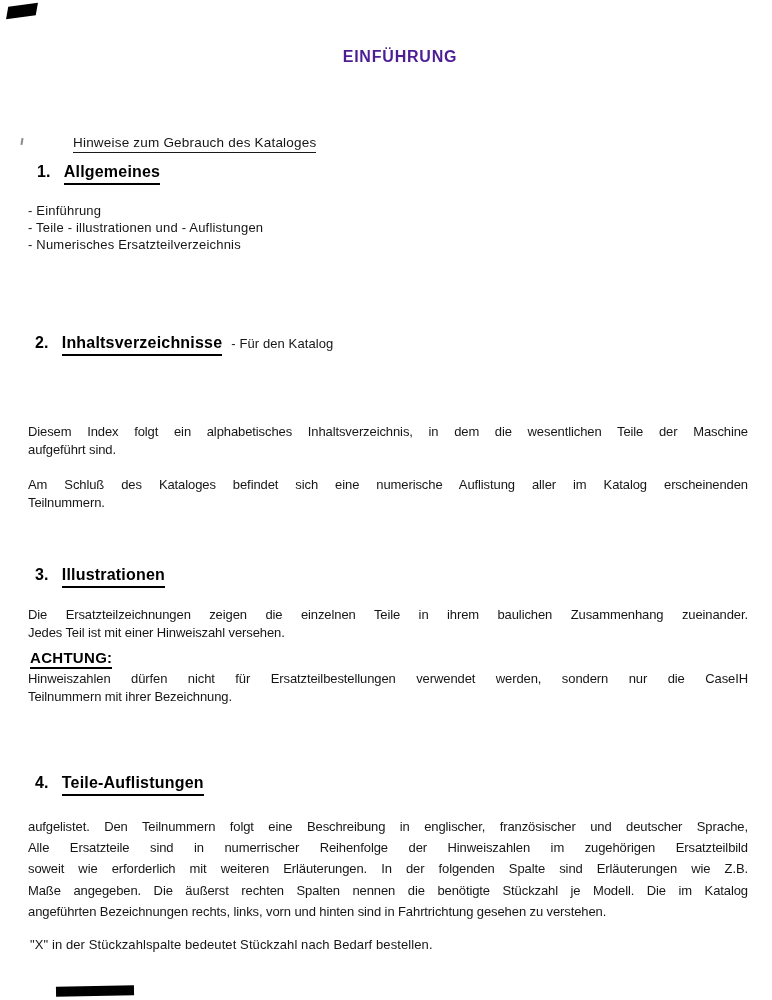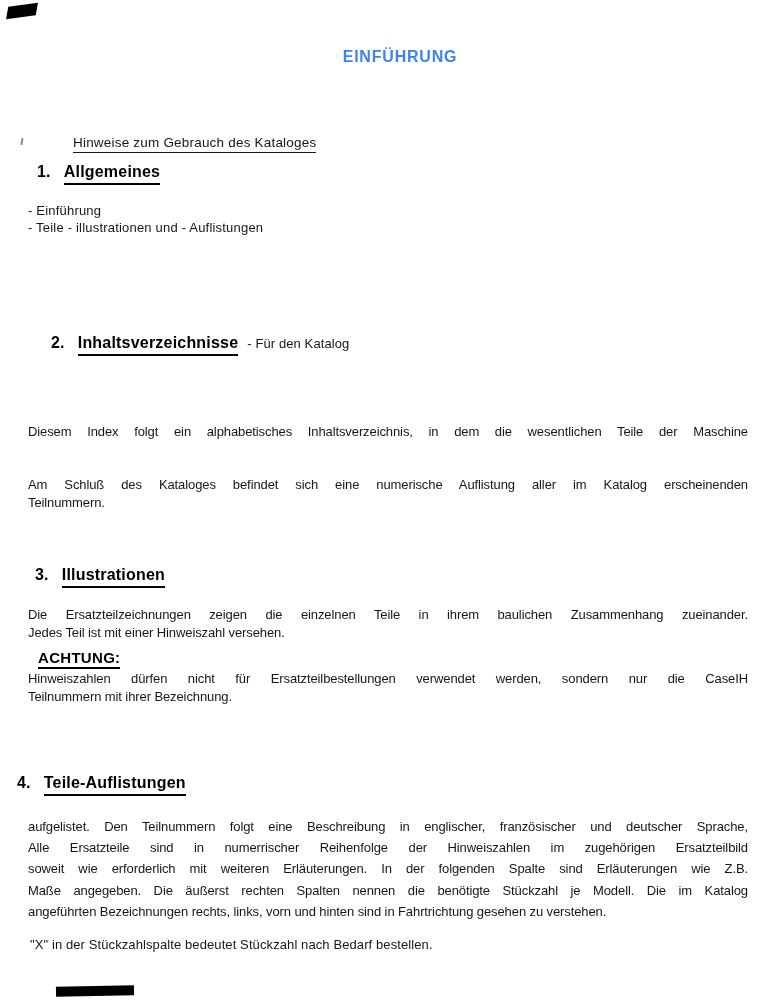--- a/index.html
+++ b/index.html
@@ -14,21 +14,21 @@
   }
   .abs { position: absolute; }
 
   .title {
     top: 48px; left: 0; right: 0;
     text-align: center;
     padding-left: 28px;
     font-size: 16px;
     font-weight: 700;
     letter-spacing: 0.8px;
-    color: #3b82f6;
+    color: #4c1d95;
   }
 
   .subtitle {
     top: 135px; left: 37px;
     font-size: 13.5px;
     letter-spacing: 0.2px;
   }
   .subtitle .u {
     border-bottom: 1.4px solid #1a1a1a;
     padding-bottom: 2px;
@@ -50,23 +50,23 @@
   }
   .sec-heading .suffix {
     font-size: 13px;
     font-weight: 400;
     color: #161616;
     margin-left: 9px;
     letter-spacing: 0.1px;
   }
 
   .h1 { top: 163px; left: 37px; }
-  .h2 { top: 334px; left: 51px; text-align: center; }
+  .h2 { top: 334px; left: 35px; text-align: center; }
   .h3 { top: 566px; left: 35px; }
-  .h4 { top: 774px; left: 17px; text-align: right; }
+  .h4 { top: 774px; left: 35px; text-align: right; }
 
   .bodyblock {
     left: 28px;
     width: 720px;
     font-size: 13px;
     letter-spacing: -0.1px;
     line-height: 17px;
   }
   .s1body { top: 202px; letter-spacing: 0.2px; }
 
@@ -80,21 +80,20 @@
 
   .jline { text-align: justify; text-align-last: justify; }
   .pline { text-align: left; }
 
   .achtung {
     top: 649px; left: 30px;
     font-size: 15px;
     font-weight: 700;
     color: #000;
     letter-spacing: 0.3px;
-    margin-left: 8px;
   }
   .achtung .ht {
     display: inline-block;
     border-bottom: 2px solid #000;
     padding-bottom: 1px;
   }
 
   .footnote { top: 937px; left: 30px; font-size: 13px; letter-spacing: 0.1px; }
 
   
@@ -126,27 +125,29 @@
   <div class="abs subtitle">
     <span class="u">Hinweise zum Gebrauch des Kataloges</span>
   </div>
 
   <div class="abs sec-heading h1">
     <span class="num">1.</span><span class="ht">Allgemeines</span>
   </div>
   <div class="abs bodyblock s1body">
     <div class="pline">- Einführung</div>
     <div class="pline">- Teile - illustrationen und - Auflistungen</div>
+    <div class="pline">- Numerisches Ersatzteilverzeichnis</div>
   </div>
 
   <div class="abs sec-heading h2">
     <span class="num">2.</span><span class="ht">Inhaltsverzeichnisse</span><span class="suffix">- Für den Katalog</span>
   </div>
   <div class="abs bodyblock para p2b">
     <div class="jline">Diesem Index folgt ein alphabetisches Inhaltsverzeichnis, in dem die wesentlichen Teile der Maschine</div>
+    <div class="pline">aufgeführt sind.</div>
   </div>
   <div class="abs bodyblock para p2c">
     <div class="jline">Am Schluß des Kataloges befindet sich eine numerische Auflistung aller im Katalog erscheinenden</div>
     <div class="pline">Teilnummern.</div>
   </div>
 
   <div class="abs sec-heading h3">
     <span class="num">3.</span><span class="ht">Illustrationen</span>
   </div>
   <div class="abs bodyblock para p3a">

